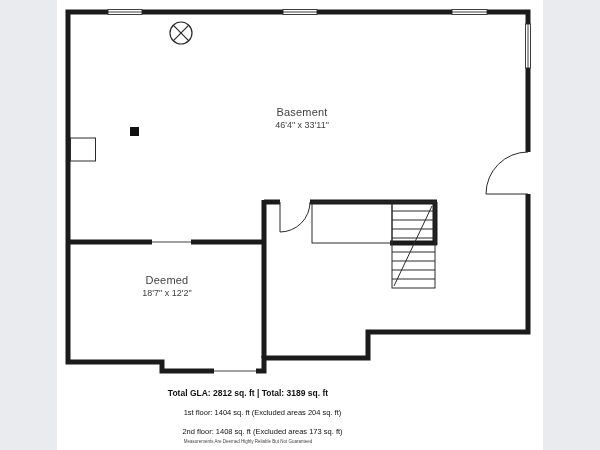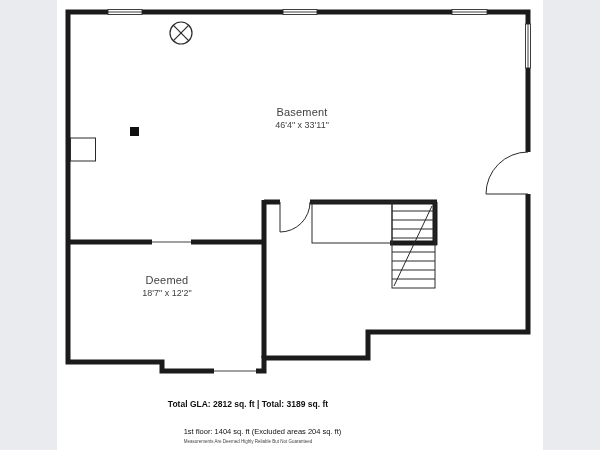--- a/index.html
+++ b/index.html
@@ -9,21 +9,21 @@
   }
   .gutter{position:absolute;top:0;width:57px;height:450px;background:#e9ebee;}
   #gutter-left{left:0;}
   #gutter-right{right:0;}
   #plan-svg{position:absolute;left:0;top:0;}
   .room-label{position:absolute;text-align:center;transform:translateX(-50%);color:#3f3f3f;}
   .room-name{font-size:11px;letter-spacing:.2px;}
   .room-dims{font-size:9px;margin-top:2px;}
   #footer{position:absolute;left:0;width:496px;bottom:6px;text-align:center;color:#111;}
   #footer-total{font-size:8.5px;font-weight:bold;}
-  .footer-line{font-size:7.5px;margin-top:18px;padding-left:29px;}
+  .footer-line{font-size:7.5px;margin-top:10px;padding-left:29px;}
   #footer-disclaimer{font-size:4.5px;margin-top:3px;color:#444;}
 </style>
 </head>
 <body>
 
 <div id="screen">
 
   <div class="gutter" id="gutter-left"></div>
   <div class="gutter" id="gutter-right"></div>
 
@@ -108,16 +108,17 @@
   </div>
 
   <div class="room-label" style="left:167px;top:274px">
     <div class="room-name">Deemed</div>
     <div class="room-dims">18'7" x 12'2"</div>
   </div>
 
   <div id="footer">
     <div id="footer-total">Total GLA: 2812 sq. ft | Total: 3189 sq. ft</div>
     <div class="footer-line">1st floor: 1404 sq. ft (Excluded areas 204 sq. ft)</div>
+    <div class="footer-line">2nd floor: 1408 sq. ft (Excluded areas 173 sq. ft)</div>
     <div id="footer-disclaimer">Measurements Are Deemed Highly Reliable But Not Guaranteed</div>
   </div>
 
 </div>
 
 </body></html>

